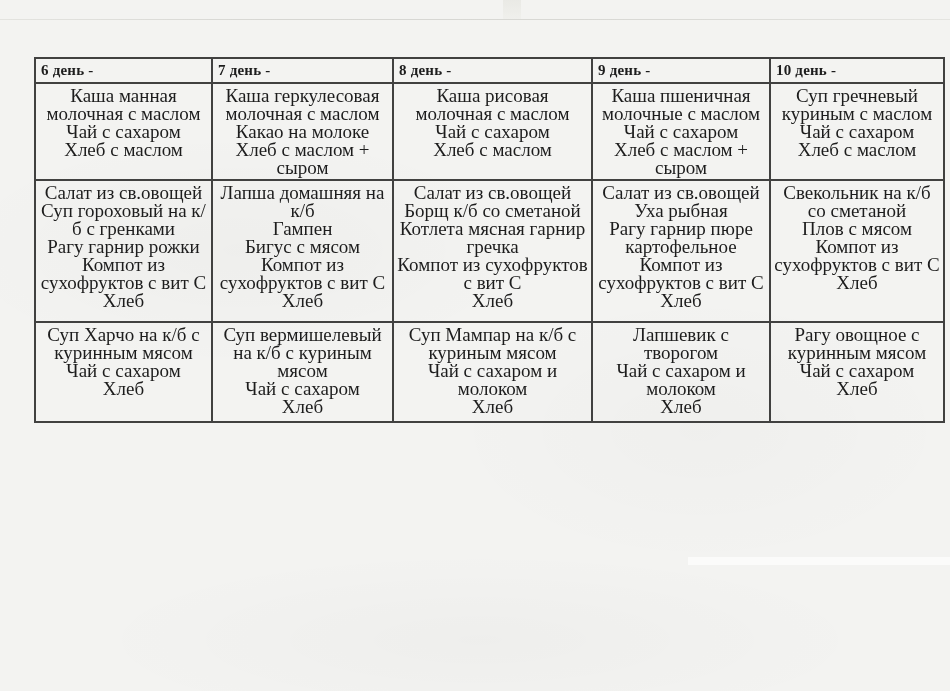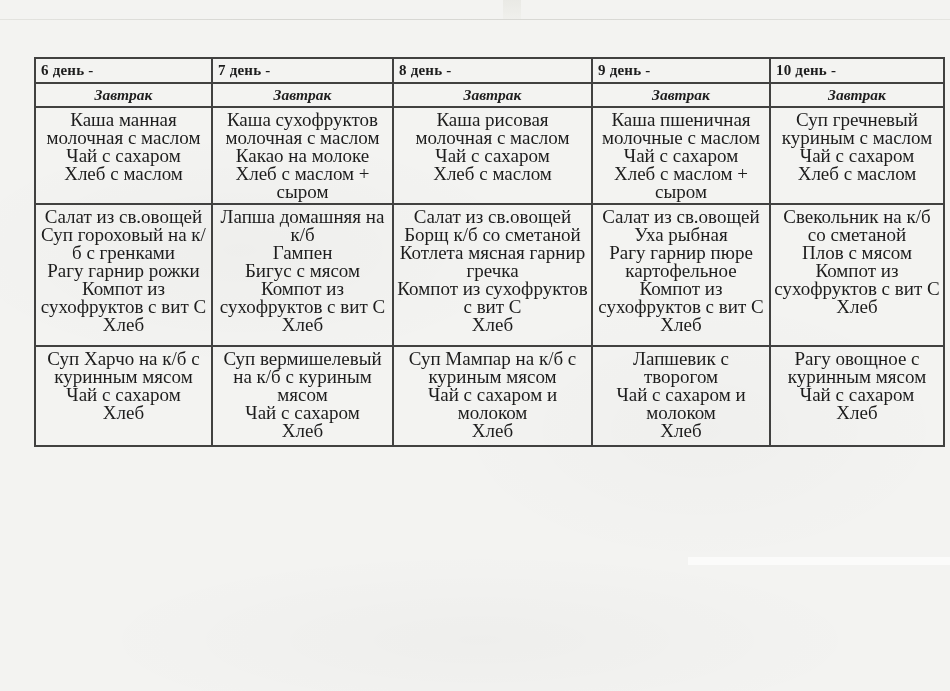--- a/index.html
+++ b/index.html
@@ -103,35 +103,28 @@
         <col style="width: 174px;">
       </colgroup>
     <tbody>
         <tr class="day-row">
           <td>6 день -</td>
           <td>7 день -</td>
           <td>8 день  -</td>
           <td>9 день  -</td>
           <td>10 день  -</td>
         </tr>
-        <tr class="section-row row-breakfast-label">
-          <td>Завтрак</td>
-          <td>Завтрак</td>
-          <td>Завтрак</td>
-          <td>Завтрак</td>
-          <td>Завтрак</td>
-        </tr>
         <tr class="items-row row-breakfast-items">
           <td>
             <div class="line">Каша манная молочная с маслом</div>
             <div class="line">Чай с сахаром</div>
             <div class="line">Хлеб с маслом</div>
           </td>
           <td>
-            <div class="line">Каша сухофруктов молочная с маслом</div>
+            <div class="line">Каша геркулесовая молочная с маслом</div>
             <div class="line">Какао на молоке</div>
             <div class="line">Хлеб с маслом + сыром</div>
           </td>
           <td>
             <div class="line">Каша рисовая молочная с маслом</div>
             <div class="line">Чай с сахаром</div>
             <div class="line">Хлеб с маслом</div>
           </td>
           <td>
             <div class="line">Каша пшеничная молочные с маслом</div>

